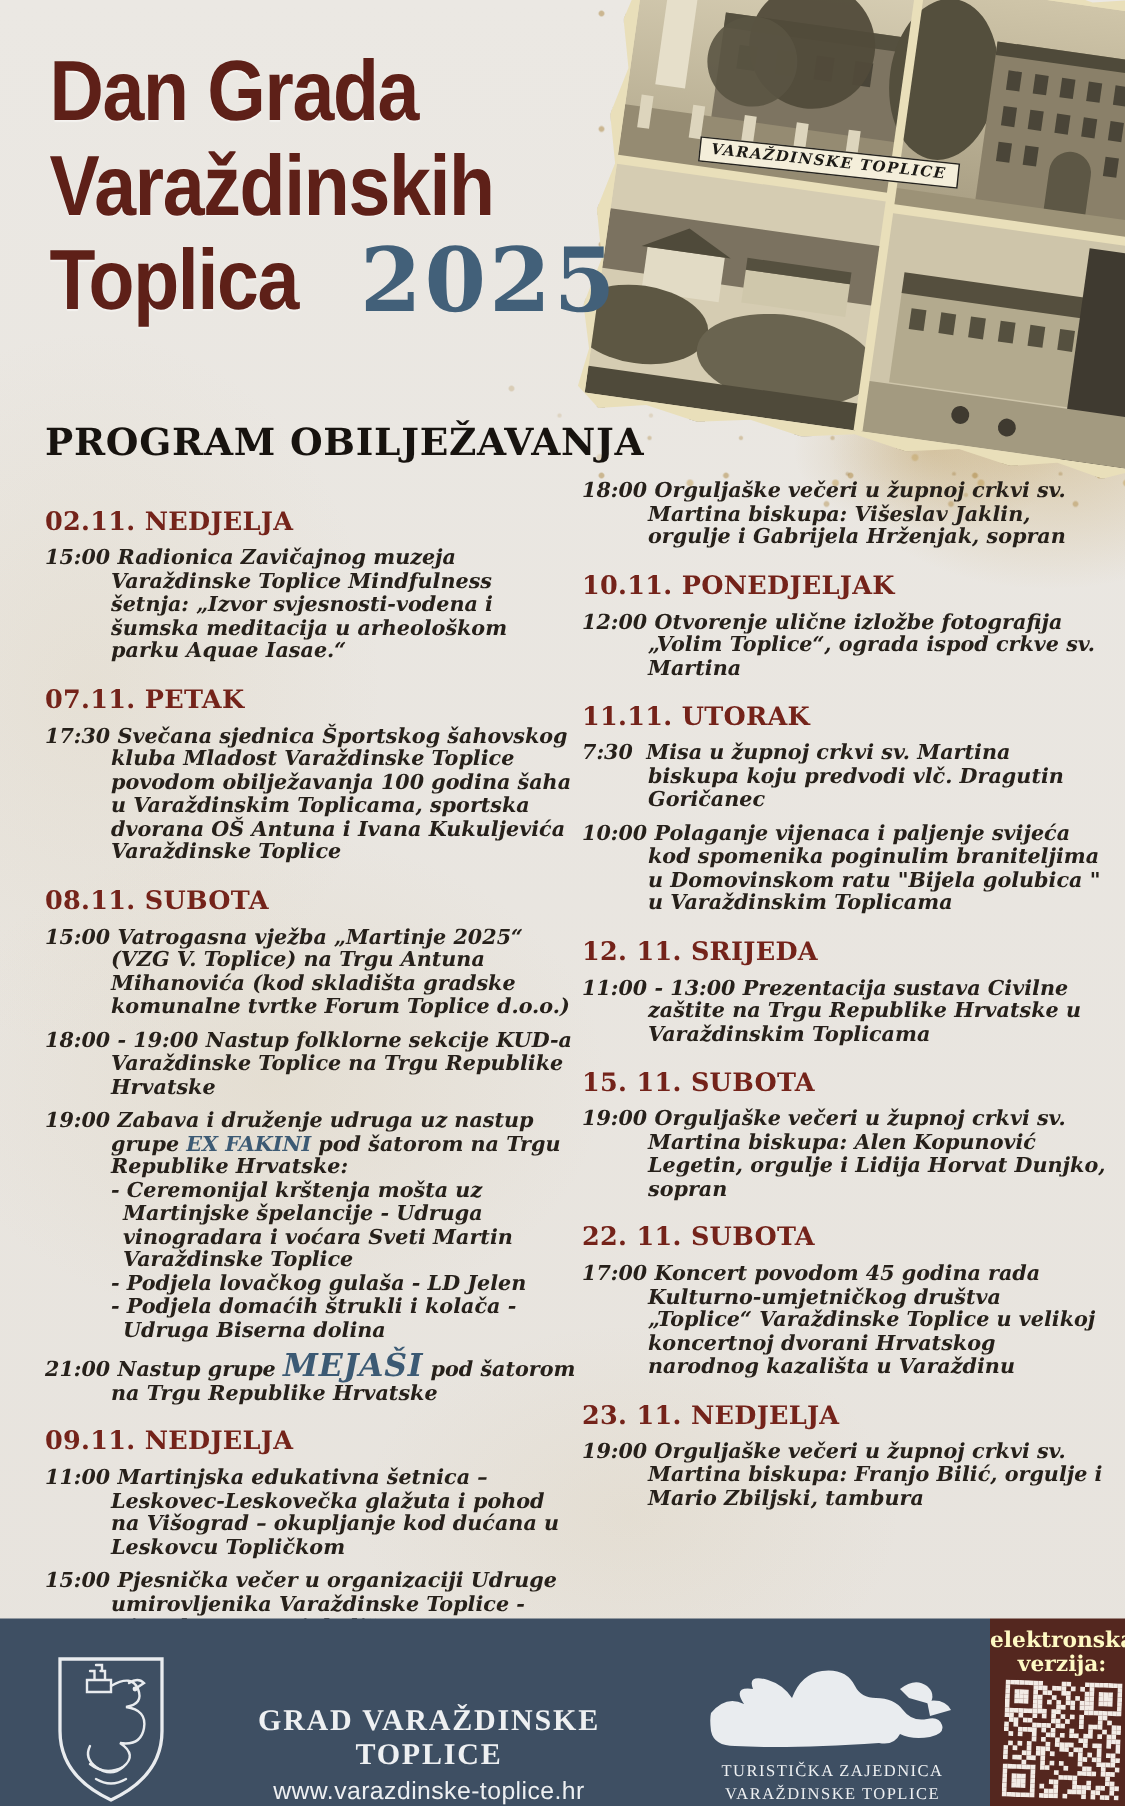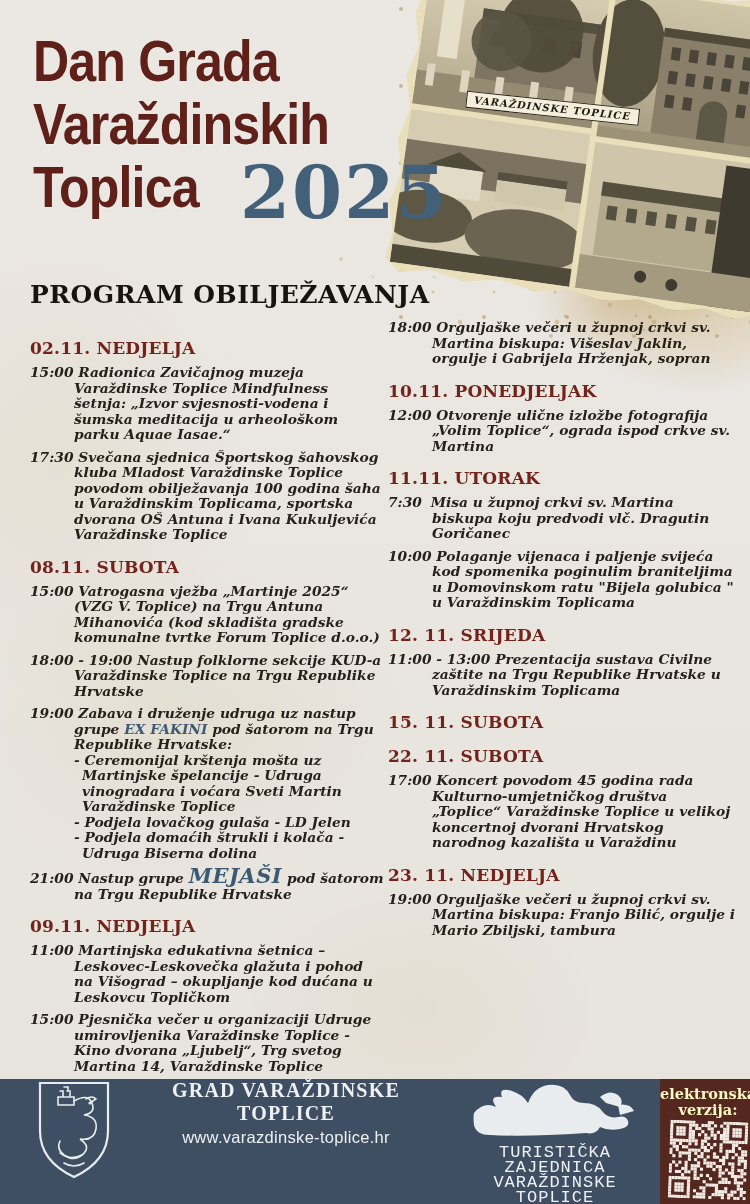--- a/index.html
+++ b/index.html
@@ -26,21 +26,21 @@
   .spk2{left:540px;top:250px;width:210px;height:90px;opacity:.7;}
   .spk3{left:330px;top:250px;width:120px;height:60px;opacity:.45;}
 
   
   .title{position:absolute;left:33px;top:30px;z-index:3;color:#5e2018;
     font-family:"Liberation Sans", sans-serif;font-weight:800;}
   .title .tline{display:block;font-size:57px;line-height:63px;letter-spacing:-1px;
     transform:scaleX(.88);transform-origin:left center;white-space:nowrap;
     text-shadow:0 1px 1px rgba(255,255,255,.5);}
   .year{position:absolute;left:240px;top:157px;z-index:3;color:#426079;
-    font-family:"DejaVu Serif", serif;font-weight:700;font-size:72px;line-height:1;
+    font-family:"DejaVu Serif", serif;font-weight:700;font-size:59px;line-height:1;
     letter-spacing:2px;}
 
   .postcard{position:absolute;left:400px;top:-22px;width:372px;height:302px;z-index:1;
     transform:rotate(8deg);background:#e9dfba;padding:9px;
     box-shadow:2px 4px 10px rgba(60,45,20,.45);
     clip-path:polygon(1% 3%,6% 0%,13% 2%,20% 0%,28% 2%,36% 0%,45% 2%,53% 0%,62% 2%,70% 0%,79% 2%,87% 0%,94% 2%,100% 1%,99% 8%,100% 16%,98% 24%,100% 33%,99% 42%,100% 52%,98% 61%,100% 70%,99% 80%,100% 90%,98% 97%,92% 100%,84% 98%,76% 100%,67% 98%,58% 100%,49% 98%,40% 100%,31% 98%,22% 100%,13% 98%,5% 100%,1% 96%,2% 88%,0% 79%,2% 69%,0% 59%,2% 49%,0% 39%,2% 29%,0% 19%,2% 10%);}
   .pc-label{position:absolute;left:62px;top:128px;z-index:2;background:#f4eeda;
     border:1.5px solid #26241f;padding:0 7px;transform:rotate(-2deg);
     font-size:10px;font-weight:700;font-style:italic;letter-spacing:1px;color:#1c1a16;
     white-space:nowrap;line-height:15px;}
@@ -55,27 +55,27 @@
   .col > .date-heading:first-child{margin-top:18px;}
   .event{font-size:13.8px;line-height:15.5px;font-weight:700;font-style:italic;
     padding-left:44px;text-indent:-44px;margin:0 0 7px;}
   .event .time{display:inline-block;min-width:38px;text-indent:0;}
   .bullet{text-indent:-8px;padding-left:8px;}
   .band-small{color:#3c5a74;}
   .band-large{color:#3c5a74;font-size:21px;letter-spacing:.5px;}
 
   
   .footer{position:absolute;left:0;bottom:0;width:750px;height:125px;z-index:4;display:flex;}
-  .footer-blue{width:732px;height:100%;background:#3e4f63;display:flex;align-items:flex-start;}
+  .footer-blue{width:732px;height:100%;background:#3e4f63;display:flex;align-items:flex-end;}
   .coat{margin-left:34px;flex:none;}
   .city-text{width:300px;text-align:center;margin-left:22px;color:#eef0f2;}
   .city-name{font-size:20px;font-weight:700;letter-spacing:1.2px;font-family:"Liberation Serif", serif;}
   .city-web{font-size:16.5px;font-family:"Liberation Sans", sans-serif;margin-top:3px;letter-spacing:.3px;}
   .tz{margin-left:14px;width:210px;text-align:center;color:#eef0f2;}
-  .tz-text{font-size:17px;letter-spacing:1px;font-family:Liberation Mono, monospace;line-height:15px;}
+  .tz-text{font-size:11px;letter-spacing:1px;font-family:Liberation Serif, serif;line-height:15px;}
   .footer-maroon{width:124px;height:100%;background:#54271f;text-align:center;color:#fef9c3;}
   .qr-label{font-size:14.5px;font-weight:700;line-height:16px;margin-top:7px;
     font-family:"DejaVu Serif", serif;}
   .qr-wrap{margin-top:3px;display:inline-block;transform:rotate(2deg);}
 </style>
 </head>
 <body>
 
 <div class="poster">
 
@@ -185,40 +185,42 @@
     <span class="tline">Dan Grada</span>
     <span class="tline">Varaždinskih</span>
     <span class="tline">Toplica</span>
   </h1>
   <div class="year">2025</div>
 
   <div class="program-heading">PROGRAM OBILJEŽAVANJA</div>
   <div class="col col-left" id="col-left">
       <div class="date-heading">02.11. NEDJELJA</div>
       <div class="event"><span class="time">15:00</span> <span>Radionica Zavičajnog muzeja Varaždinske Toplice Mindfulness šetnja: „Izvor svjesnosti-vodena i šumska meditacija u arheološkom parku Aquae Iasae.“</span></div>
+      <div class="date-heading">07.11. PETAK</div>
       <div class="event"><span class="time">17:30</span> <span>Svečana sjednica Športskog šahovskog kluba Mladost Varaždinske Toplice povodom obilježavanja 100 godina šaha u Varaždinskim Toplicama, sportska dvorana OŠ Antuna i Ivana Kukuljevića Varaždinske Toplice</span></div>
       <div class="date-heading">08.11. SUBOTA</div>
       <div class="event"><span class="time">15:00</span> <span>Vatrogasna vježba „Martinje 2025“ (VZG V. Toplice) na Trgu Antuna Mihanovića (kod skladišta gradske komunalne tvrtke Forum Toplice d.o.o.)</span></div>
       <div class="event"><span class="time">18:00 - 19:00</span> <span>Nastup folklorne sekcije KUD-a Varaždinske Toplice na Trgu Republike Hrvatske</span></div>
       <div class="event"><span class="time">19:00</span> <span>Zabava i druženje udruga uz nastup grupe </span><span class="band-small">EX FAKINI</span><span> pod šatorom na Trgu Republike Hrvatske:</span><div class="bullet">- Ceremonijal krštenja mošta uz Martinjske špelancije - Udruga vinogradara i voćara Sveti Martin Varaždinske Toplice</div><div class="bullet">- Podjela lovačkog gulaša - LD Jelen</div><div class="bullet">- Podjela domaćih štrukli i kolača - Udruga Biserna dolina</div></div>
       <div class="event"><span class="time">21:00</span> <span>Nastup grupe </span><span class="band-large">MEJAŠI</span><span> pod šatorom na Trgu Republike Hrvatske</span></div>
       <div class="date-heading">09.11. NEDJELJA</div>
       <div class="event"><span class="time">11:00</span> <span>Martinjska edukativna šetnica – Leskovec-Leskovečka glažuta i pohod na Višograd – okupljanje kod dućana u Leskovcu Topličkom</span></div>
       <div class="event"><span class="time">15:00</span> <span>Pjesnička večer u organizaciji Udruge umirovljenika Varaždinske Toplice - Kino dvorana „Ljubelj“, Trg svetog Martina 14, Varaždinske Toplice</span></div>
     </div>
   <div class="col col-right" id="col-right">
       <div class="event"><span class="time">18:00</span> <span>Orguljaške večeri u župnoj crkvi sv. Martina biskupa: Višeslav Jaklin, orgulje i Gabrijela Hrženjak, sopran</span></div>
       <div class="date-heading">10.11. PONEDJELJAK</div>
       <div class="event"><span class="time">12:00</span> <span>Otvorenje ulične izložbe fotografija „Volim Toplice“, ograda ispod crkve sv. Martina</span></div>
       <div class="date-heading">11.11. UTORAK</div>
       <div class="event"><span class="time">7:30</span> <span>Misa u župnoj crkvi sv. Martina biskupa koju predvodi vlč. Dragutin Goričanec</span></div>
       <div class="event"><span class="time">10:00</span> <span>Polaganje vijenaca i paljenje svijeća kod spomenika poginulim braniteljima u Domovinskom ratu "Bijela golubica " u Varaždinskim Toplicama</span></div>
       <div class="date-heading">12. 11.  SRIJEDA</div>
       <div class="event"><span class="time">11:00 - 13:00</span> <span>Prezentacija sustava Civilne zaštite na Trgu Republike Hrvatske u Varaždinskim Toplicama</span></div>
       <div class="date-heading">15. 11. SUBOTA</div>
+      <div class="event"><span class="time">19:00</span> <span>Orguljaške večeri u župnoj crkvi sv. Martina biskupa: Alen Kopunović Legetin, orgulje i Lidija Horvat Dunjko, sopran</span></div>
       <div class="date-heading">22. 11. SUBOTA</div>
       <div class="event"><span class="time">17:00</span> <span>Koncert povodom 45 godina rada Kulturno-umjetničkog društva „Toplice“ Varaždinske Toplice u velikoj koncertnoj dvorani Hrvatskog narodnog kazališta u Varaždinu</span></div>
       <div class="date-heading">23. 11. NEDJELJA</div>
       <div class="event"><span class="time">19:00</span> <span>Orguljaške večeri u župnoj crkvi sv. Martina biskupa: Franjo Bilić, orgulje i Mario Zbiljski, tambura</span></div>
     </div>
 
   <div class="footer">
     <div class="footer-blue">
       <svg class="coat" width="80" height="102" viewBox="0 0 80 102">
         <path d="M6 4 h68 v48 q0 30 -34 46 q-34 -16 -34 -46 z" fill="none" stroke="#e9ecef" stroke-width="2.2"></path>

